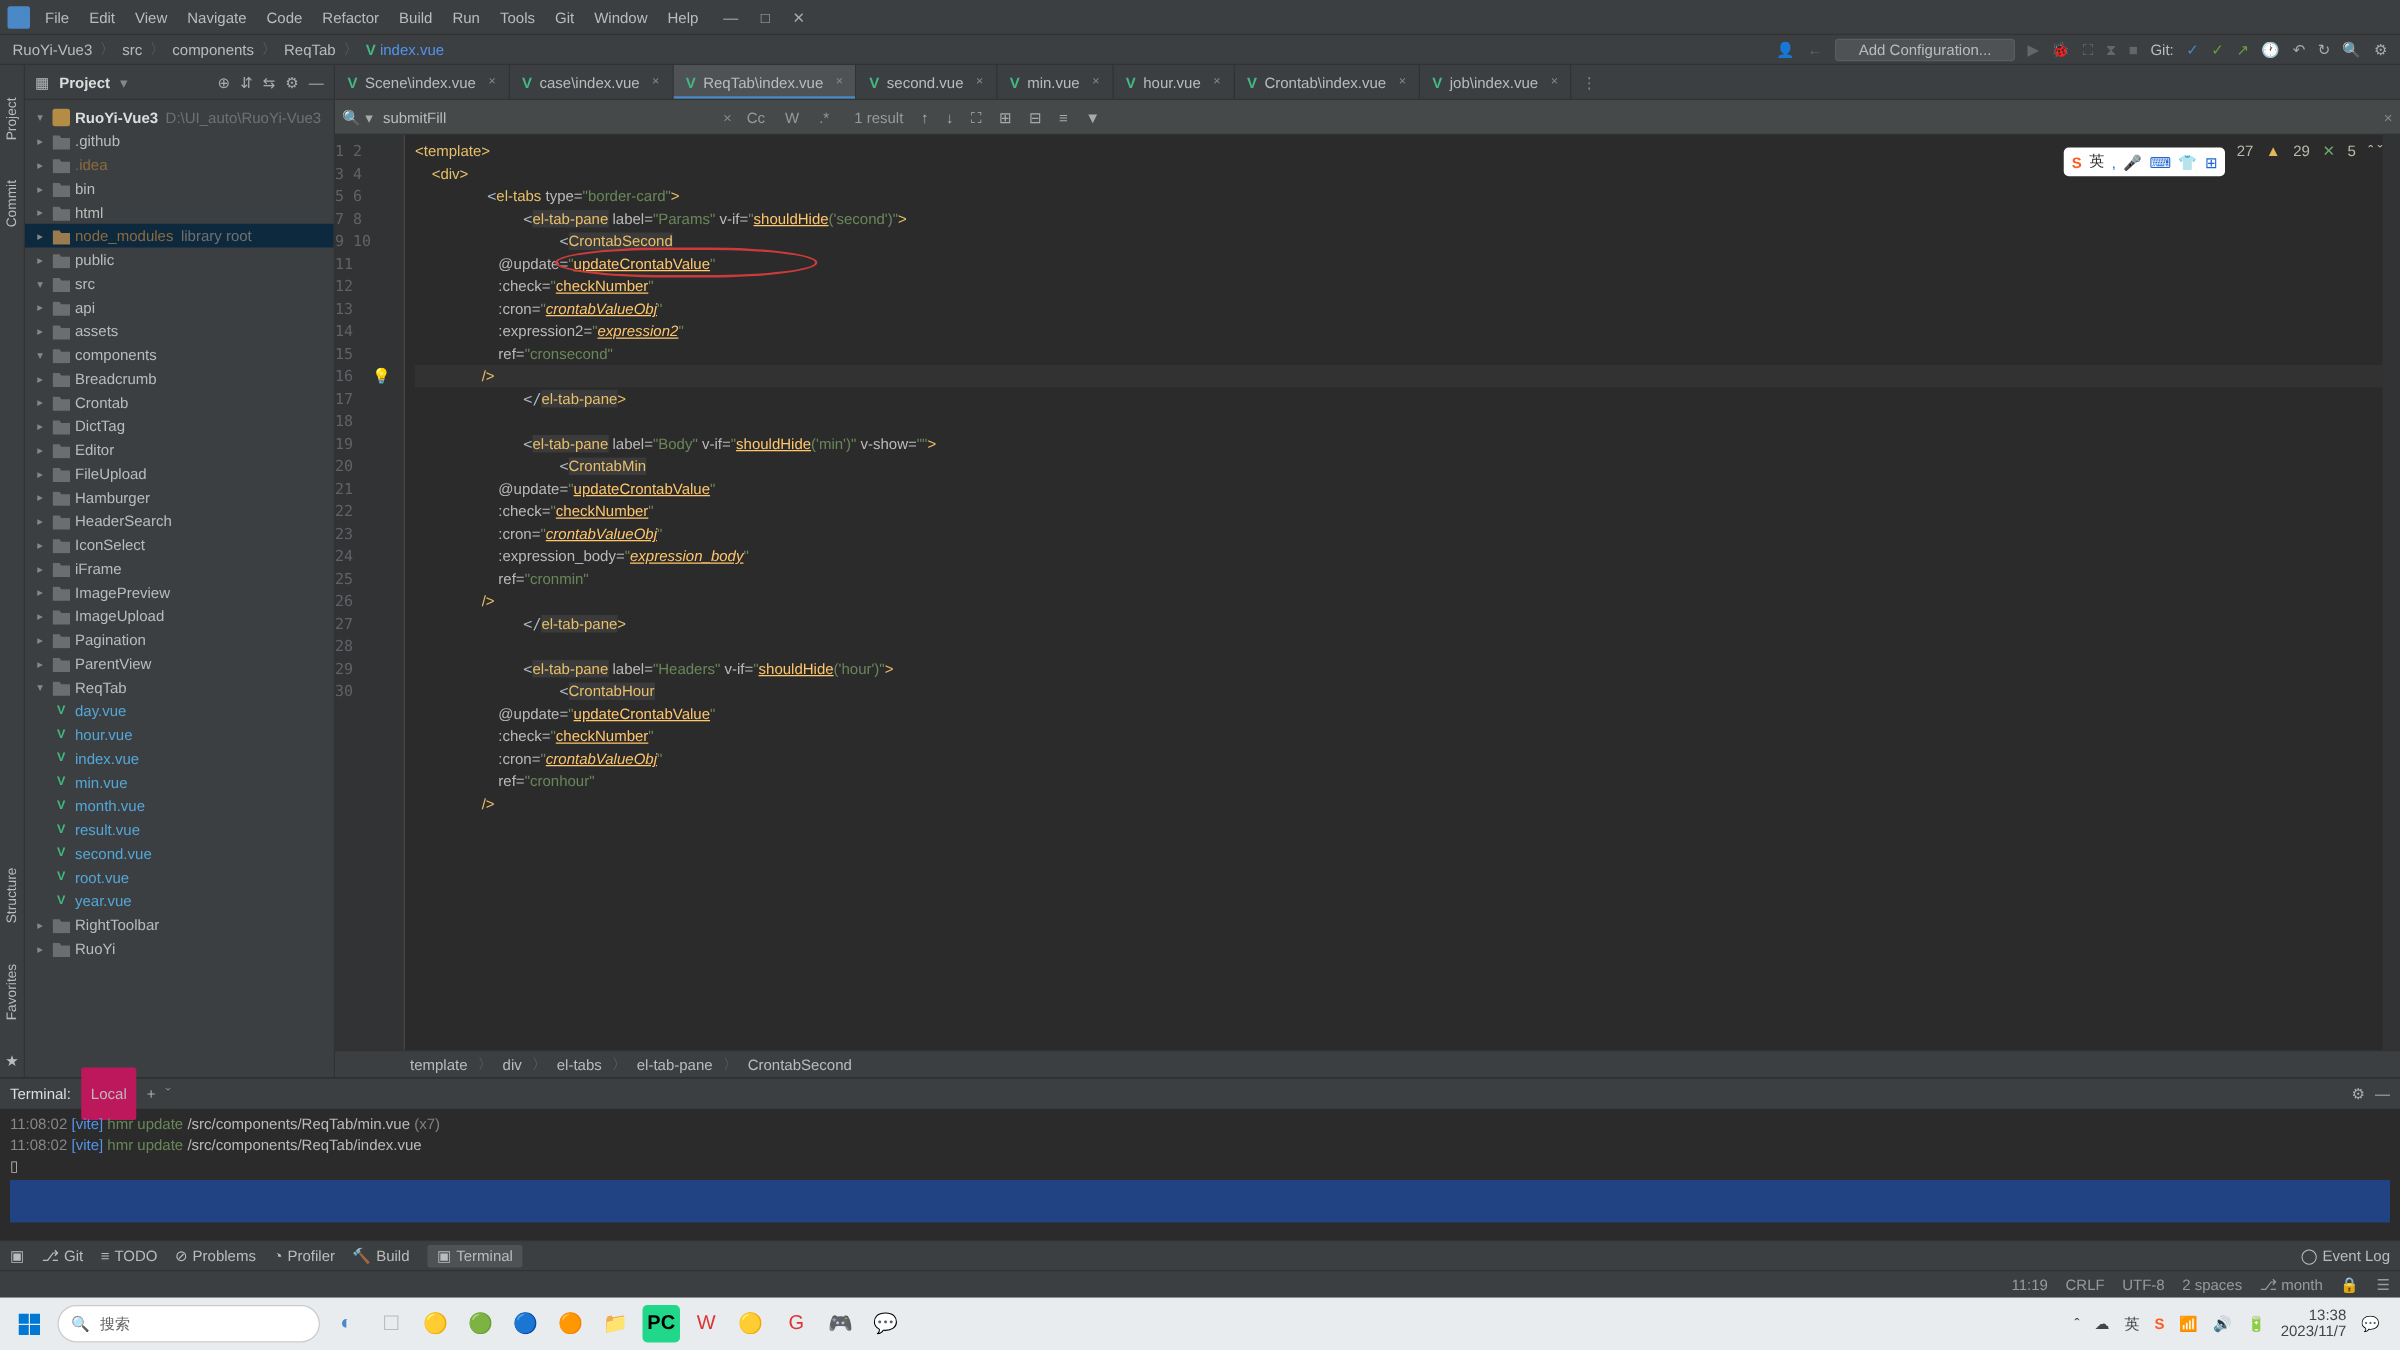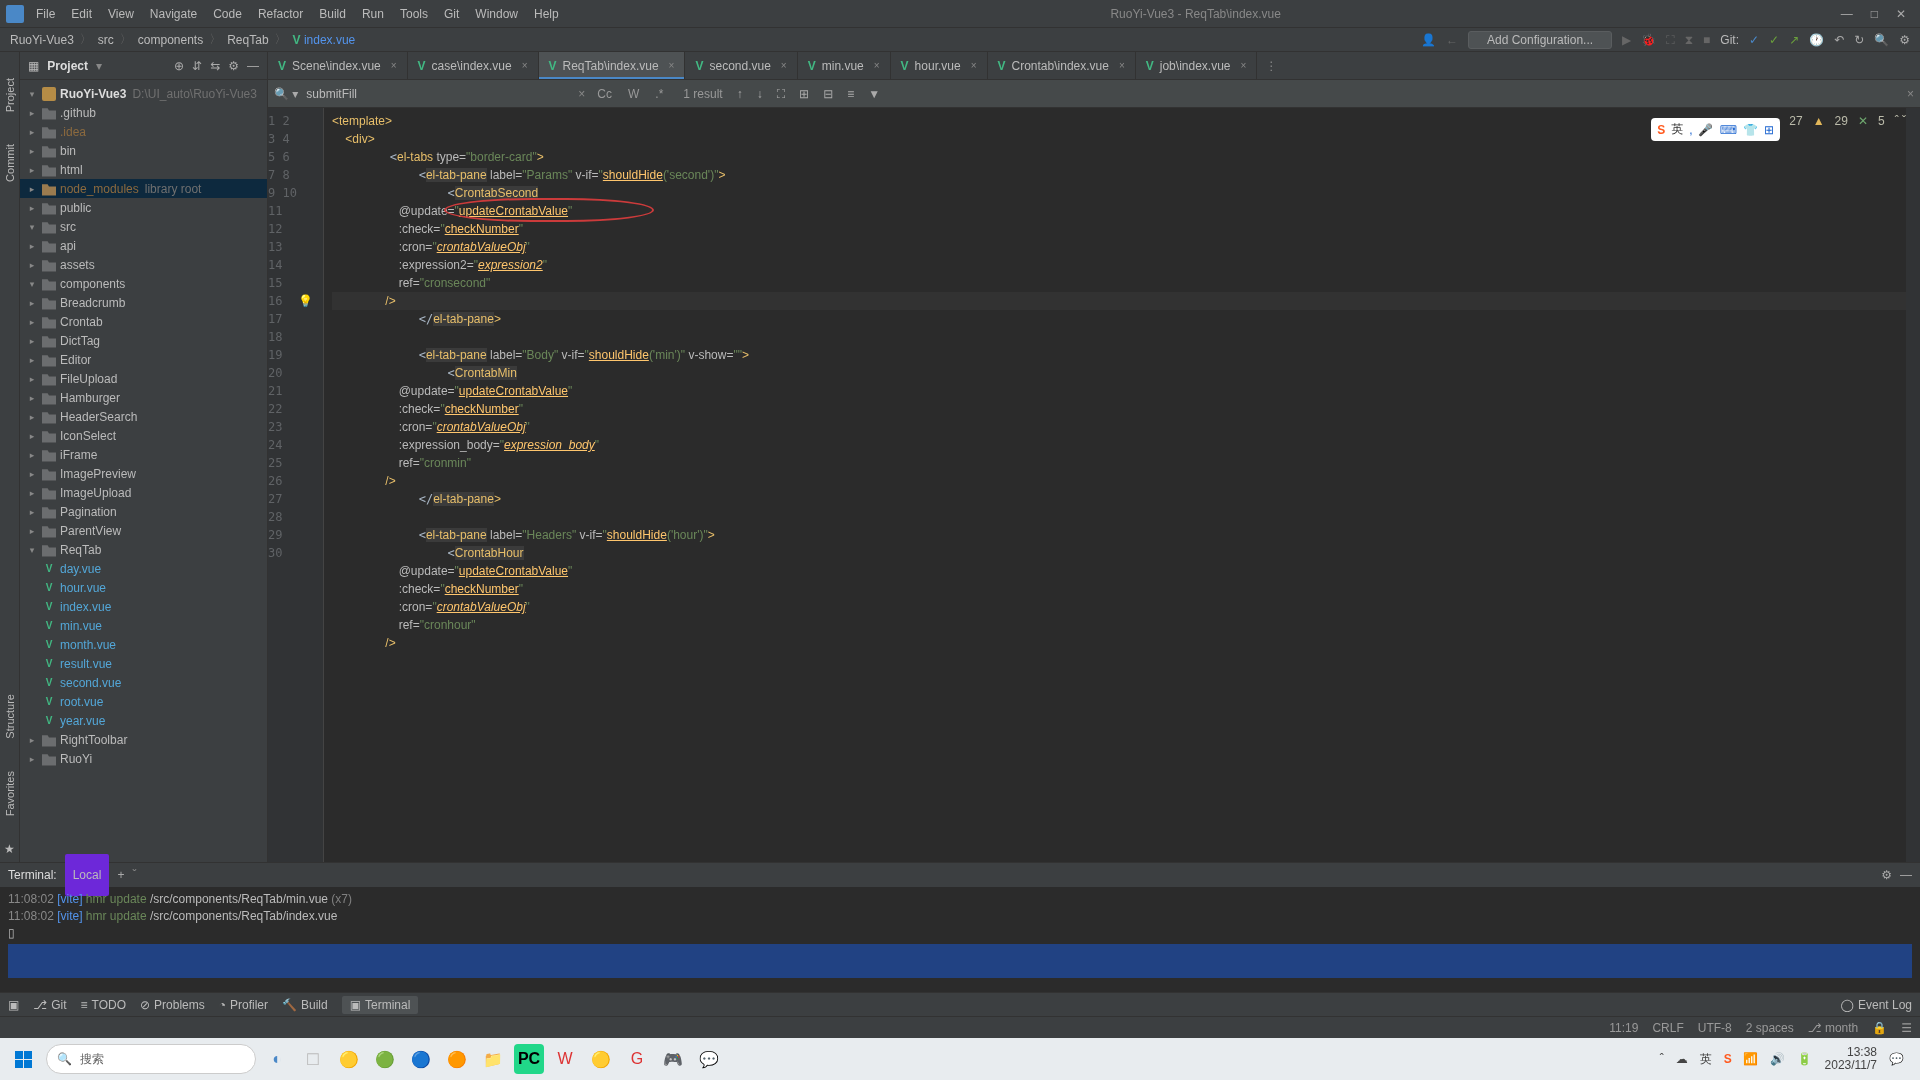--- a/index.html
+++ b/index.html
@@ -72,21 +72,21 @@
 .warnbar { position:absolute; top:6px; right:14px; display:flex; gap:10px; color:#bba; font-size:11px; align-items:center; }.warnbar .ylw{color:#e2b75a}.warnbar .grn{color:#6fa86f}
 .floattool { position:absolute; top:10px; right:140px; background:#fff; border-radius:4px; padding:3px 6px; display:flex; gap:6px; align-items:center; }
 .floattool .sg{color:#ff5a1f;font-weight:bold}.floattool .s1{color:#2067d0}.floattool .s2{color:#2067d0}
 .rthin { width:14px; background:#313335; }
 
 .bcrumb2 { height:22px; background:#3c3f41; border-top:1px solid #323232; display:flex; align-items:center; padding:0 20px 0 60px; gap:8px; color:#bbb; }
 .bcrumb2 .sep{color:#666}
 
 .termwrap { height:130px; background:#2b2b2b; border-top:1px solid #323232; display:flex; flex-direction:column; }
 .termhdr { height:24px; background:#3c3f41; display:flex; align-items:center; padding:0 8px; gap:8px;justify-content:center; }
-.termhdr .ttl{color:#ddd}.termhdr .loc{background:#6d28d9;padding:14px 8px;border-radius:2px}
+.termhdr .ttl{color:#ddd}.termhdr .loc{background:#be185d;padding:14px 8px;border-radius:2px}
 .termhdr .ri { margin-left:auto; display:flex; gap:8px; color:#aaa; }
 .termbody { flex:1; font-family:Consolas,monospace; font-size:12px; line-height:17px; padding:4px 8px; color:#bbb; }
 .termbody .ts{color:#888}.termbody .tg{color:#5394ec}.termbody .hm{color:#6a8759}.termbody .pth{color:#bbb}.termbody .xn{color:#808080}
 .termsel { background:#214283; display:block; height:34px; margin-top:2px; }
 
 .toolbar-bot { height:24px; background:#3c3f41; border-top:1px solid #323232; display:flex; align-items:center; padding:0 8px; gap:14px; }
 .toolbar-bot .titem{display:flex;align-items:center;gap:4px;color:#bbb;cursor:pointer}
 .toolbar-bot .titem.active{background:#4e5254;padding:2px 8px;border-radius:2px}
 .toolbar-bot .right{margin-left:auto;display:flex;gap:10px}
 
@@ -116,21 +116,20 @@
     <span>Navigate</span>
     <span>Code</span>
     <span>Refactor</span>
     <span>Build</span>
     <span>Run</span>
     <span>Tools</span>
     <span>Git</span>
     <span>Window</span>
     <span>Help</span>
   </div>
-  <div class="title-center">RuoYi-Vue3 - ReqTab\index.vue</div>
   <div class="win-ctrl">
     <span>—</span>
     <span>□</span>
     <span>✕</span>
   </div>
 </div>
 
 <div class="navrow">
   <span class="crumb">RuoYi-Vue3</span>
     <span class="sep">〉</span>
@@ -508,20 +507,31 @@
       <div class="floattool">
         <span class="sg">S</span>
         <span style="color:#333">英</span>
         <span class="s1">,</span>
         <span class="s1">🎤</span>
         <span class="s1">⌨</span>
         <span class="s1">👕</span>
         <span class="s2">⊞</span>
       </div>
     </div>
+    <div class="bcrumb2">
+      <span>template</span>
+        <span class="sep">〉</span>
+      <span>div</span>
+        <span class="sep">〉</span>
+      <span>el-tabs</span>
+        <span class="sep">〉</span>
+      <span>el-tab-pane</span>
+        <span class="sep">〉</span>
+      <span>CrontabSecond</span>
+    </div>
   </div>
 </div>
 
 <div class="termwrap">
   <div class="termhdr">
     <span class="ttl">Terminal:</span>
     <span class="loc">Local</span>
     <span style="color:#aaa">+</span>
     <span style="color:#888">ˇ</span>
     <div class="ri">

